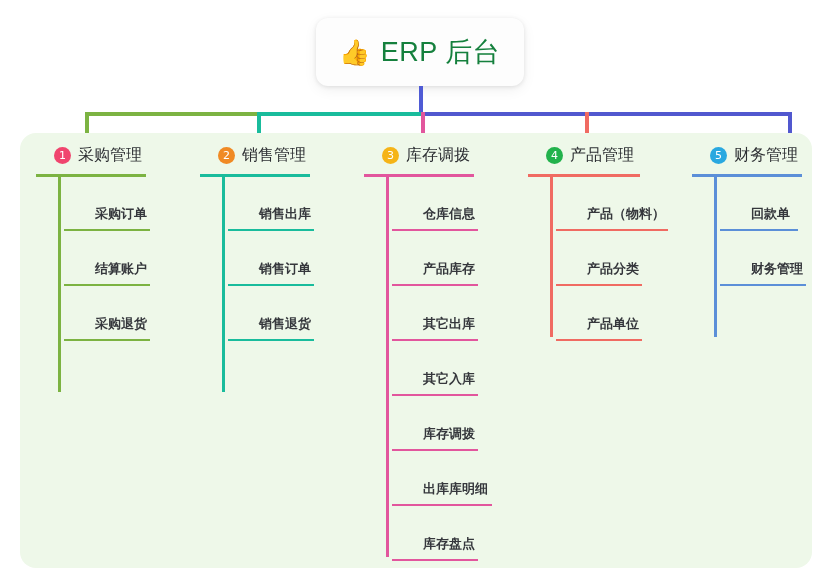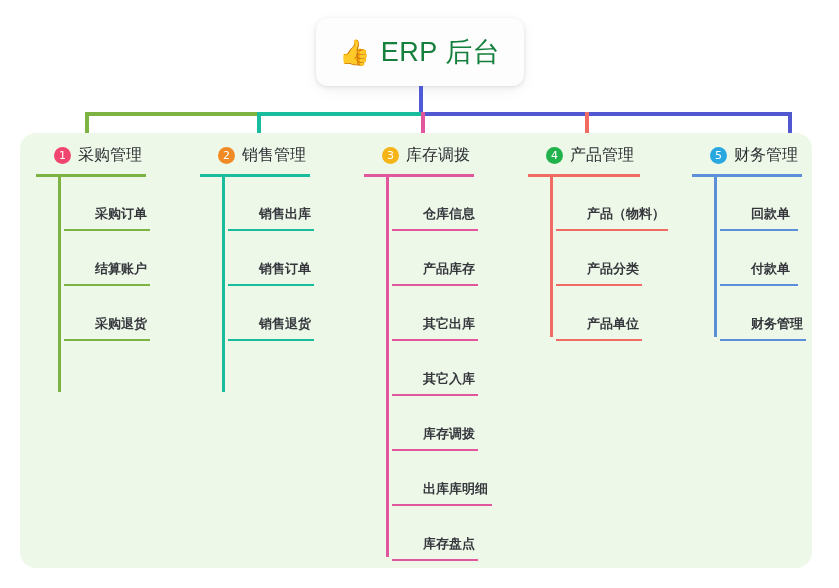--- a/index.html
+++ b/index.html
@@ -280,24 +280,20 @@
           <span class="badge" style="background: rgb(41, 168, 224);">5</span>
           <span class="col-title">财务管理</span>
         </div>
         <div class="col-rule" style="width: 110px; background: rgb(91, 143, 216);"></div>
         <div class="leaves">
           <div class="leaf">
             <span class="leaf-label">回款单</span>
             <div class="leaf-rule" style="width: 78px; background: rgb(91, 143, 216);"></div>
           </div>
           <div class="leaf">
-            <span class="leaf-label">付款单</span>
-            <div class="leaf-rule" style="width: 78px; background: rgb(91, 143, 216);"></div>
-          </div>
-          <div class="leaf">
             <span class="leaf-label">财务管理</span>
             <div class="leaf-rule" style="width: 86px; background: rgb(91, 143, 216);"></div>
           </div>
         </div>
         <div class="trunk" style="background: rgb(91, 143, 216); height: 163px;"></div>
       </div>
     </div>
 
 </div>
 

